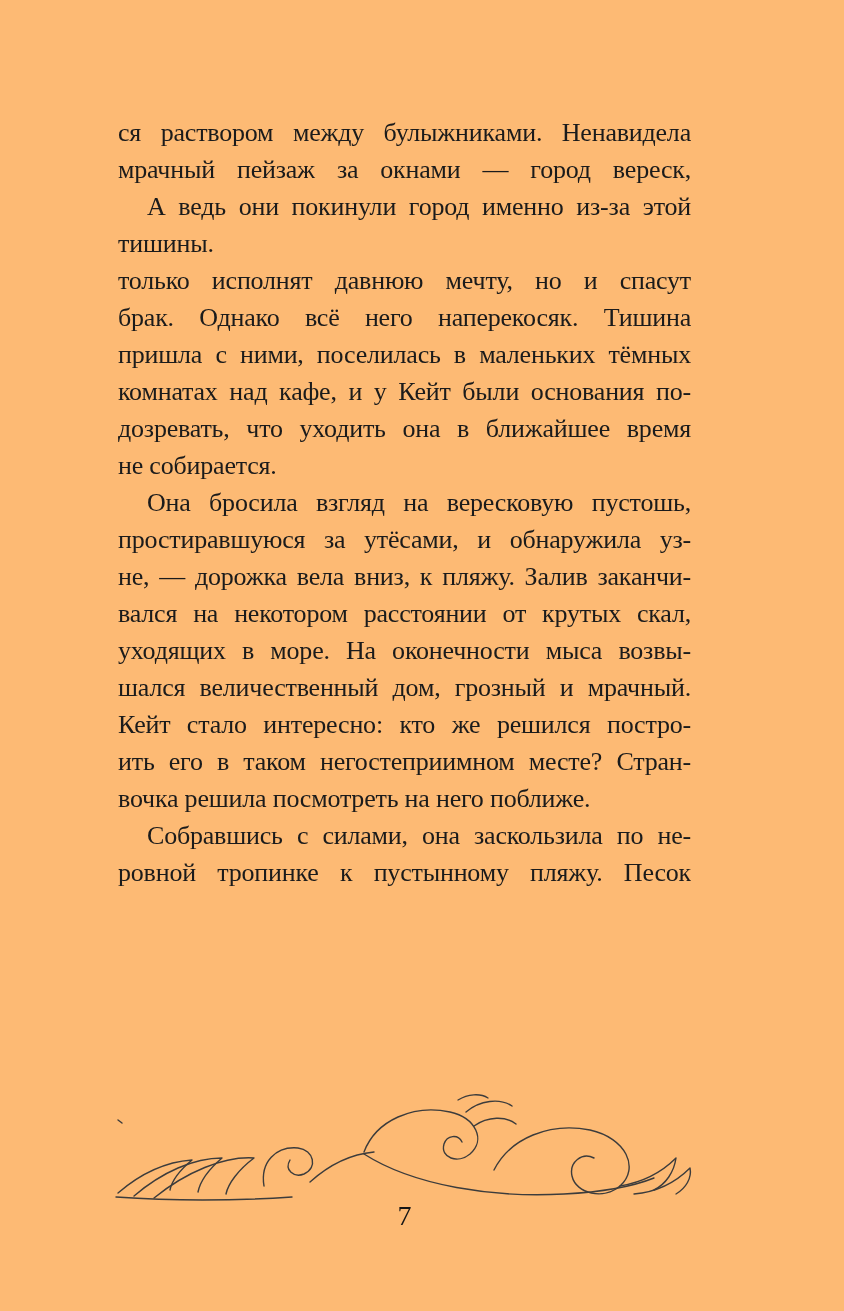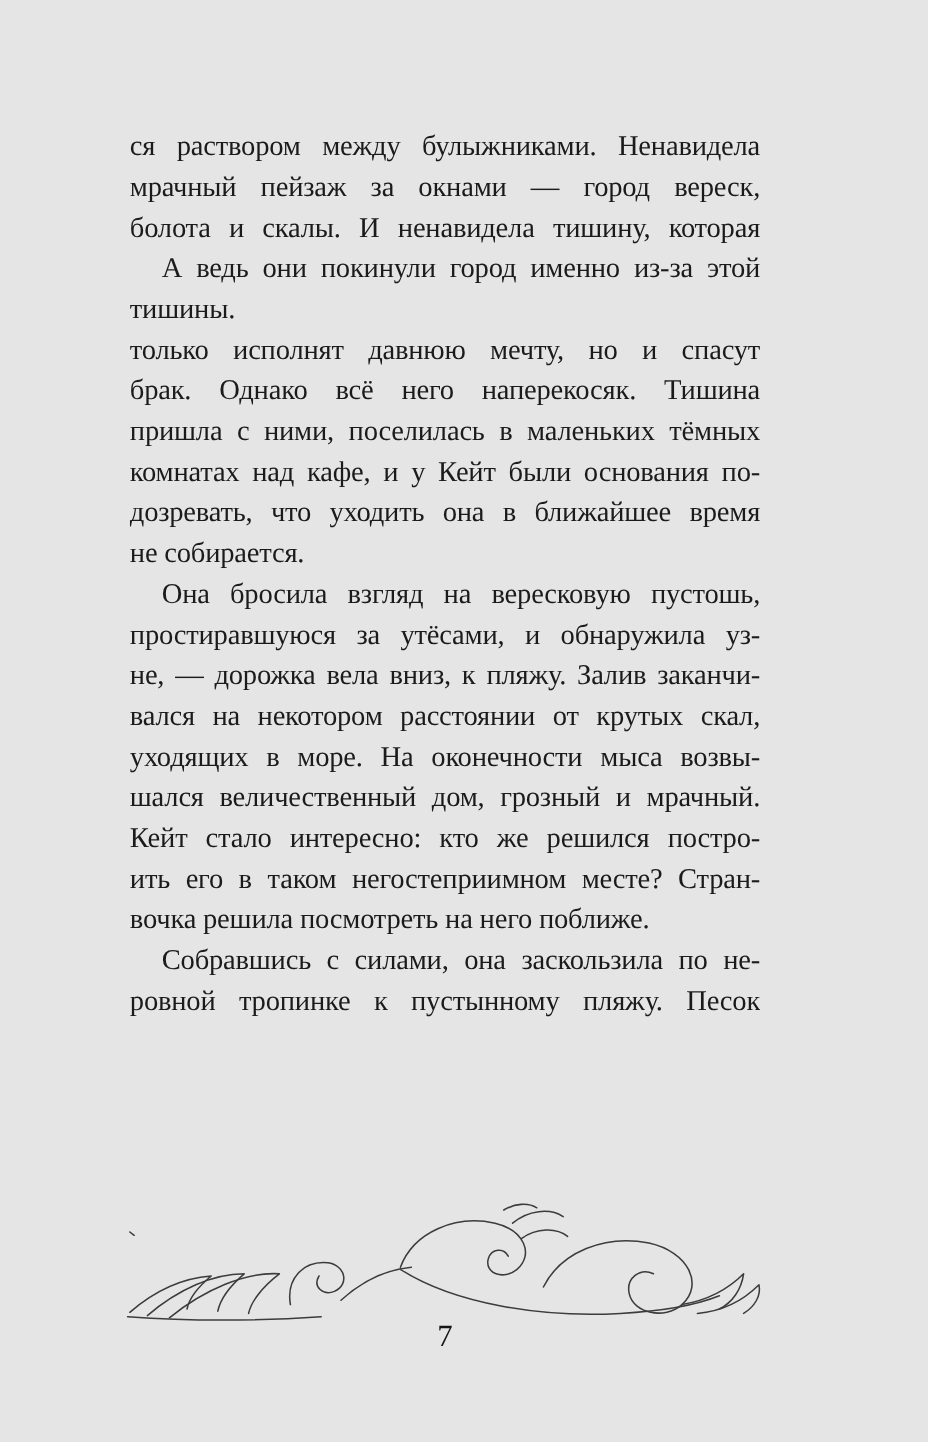--- a/index.html
+++ b/index.html
@@ -45,26 +45,25 @@
     width: 573px;
     text-align: center;
     font-size: 28px;
     line-height: 40px;
     color: #161616;
   }
 </style>
 </head>
 <body>
 
-<div class="page" style="color: rgb(27, 27, 27); background: #e5e5e5;">
+<div class="page" style="color: rgb(27, 27, 27); background: #fdba74;">
 
   <main class="text-block">
       <div class="line">ся раствором между булыжниками. Ненавидела</div>
       <div class="line">мрачный пейзаж за окнами — город вереск,</div>
-      <div class="line">болота и скалы. И ненавидела тишину, которая</div>
       <div class="line indent">А ведь они покинули город именно из-за этой</div>
       <div class="line lastline">тишины.</div>
       <div class="line">только исполнят давнюю мечту, но и спасут</div>
       <div class="line">брак. Однако всё него наперекосяк. Тишина</div>
       <div class="line">пришла с ними, поселилась в маленьких тёмных</div>
       <div class="line">комнатах над кафе, и у Кейт были основания по-</div>
       <div class="line">дозревать, что уходить она в ближайшее время</div>
       <div class="line lastline">не собирается.</div>
       <div class="line indent">Она бросила взгляд на вересковую пустошь,</div>
       <div class="line">простиравшуюся за утёсами, и обнаружила уз-</div>

